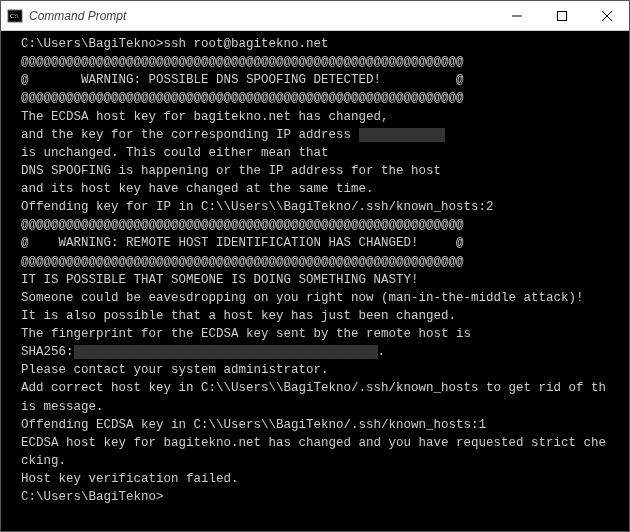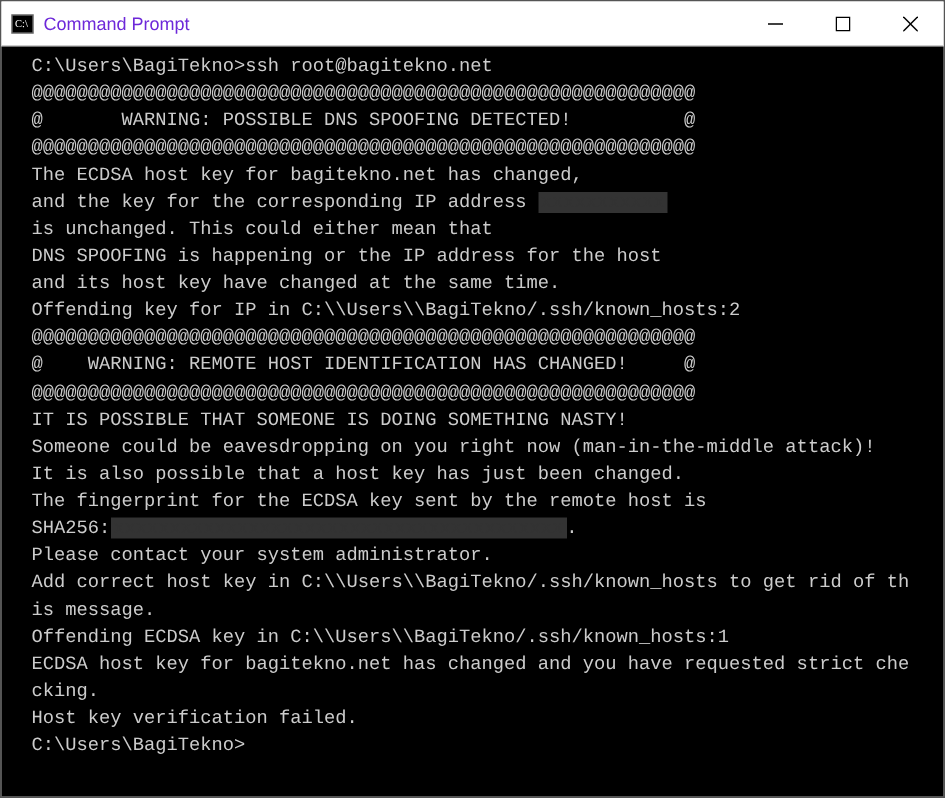--- a/index.html
+++ b/index.html
@@ -30,22 +30,23 @@
       width: 16px;
       height: 16px;
       margin-right: 6px;
       display: flex;
       align-items: center;
       justify-content: center;
     }
     .titlebar-icon svg { display: block; }
     .titlebar-title {
       font-size: 12px;
-      color: #6d28d9;
+      color: #404040;
       flex: 1;
+      font-style: italic;
     }
     .window-controls {
       display: flex;
       height: 100%;
     }
     .ctrl-btn {
       width: 45px;
       height: 100%;
       display: flex;
       align-items: center;

